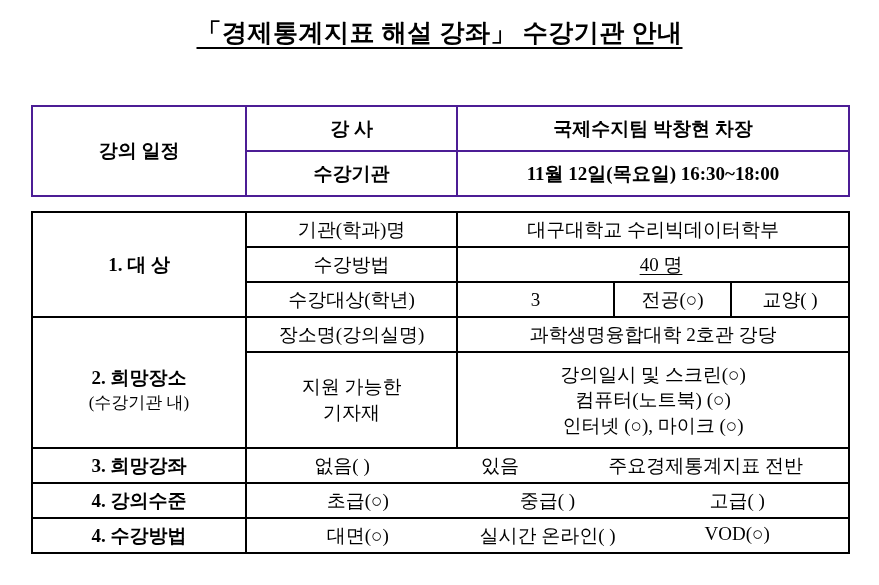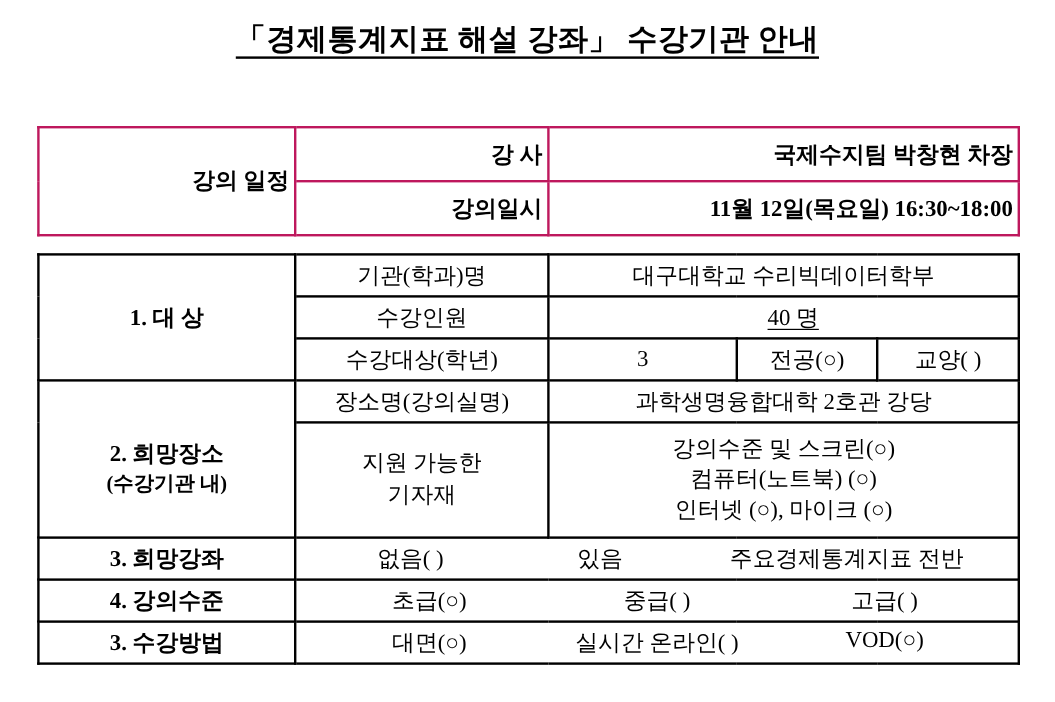--- a/index.html
+++ b/index.html
@@ -33,24 +33,24 @@
   .tables-wrap {
     margin-top: 56px;
     padding: 0 31px;
   }
   table {
     border-collapse: collapse;
     width: 817px;
     table-layout: fixed;
   }
   table.t-top td {
-    border: 2px solid #be185d;
+    border: 2px solid #4c1d95;
     font-size: 19px;
     font-weight: bold;
-    text-align: right;
+    text-align: center;
     height: 43px;
     padding: 0 4px;
   }
   table.t-main {
     margin-top: 14px;
   }
   table.t-main td {
     border: 2px solid #000;
     font-size: 19px;
     text-align: center;
@@ -59,21 +59,21 @@
   }
   td.thin-top { border-top-width: 1px; }
   td.thin-bottom { border-bottom-width: 1px; }
   td.thin-left { border-left-width: 1px; }
   td.thin-right { border-right-width: 1px; }
   .lbl-bold {
     font-weight: bold;
     margin-top: 14px;
   }
   .sub-note {
-    font-weight: bold;
+    font-weight: normal;
     font-size: 17px;
   }
   .equip-lines {
     text-align: left;
     padding-left: 12px;
     line-height: 1.35;
     font-size: 19px;
   }
   .twoline {
     line-height: 1.35;
@@ -107,21 +107,21 @@
         <col style="width:211px">
         <col style="width:392px">
       </colgroup>
       <tbody>
         <tr>
           <td rowspan="2">강의 일정</td>
           <td>강    사</td>
           <td>국제수지팀 박창현 차장</td>
         </tr>
         <tr>
-          <td>강의일시</td>
+          <td>수강기관</td>
           <td>11월 12일(목요일) 16:30~18:00</td>
         </tr>
       </tbody>
     </table>
 
     <table class="t-main">
       <colgroup>
         <col style="width:214px">
         <col style="width:211px">
         <col style="width:157px">
@@ -129,21 +129,21 @@
         <col style="width:118px">
       </colgroup>
       <tbody>
 
         <tr>
           <td rowspan="3" class="lbl-bold">1. 대      상</td>
           <td class="thin-bottom">기관(학과)명</td>
           <td colspan="3" class="thin-bottom">대구대학교 수리빅데이터학부</td>
         </tr>
         <tr>
-          <td class="thin-top thin-bottom">수강인원</td>
+          <td class="thin-top thin-bottom">수강방법</td>
           <td colspan="3" class="thin-top thin-bottom">
             <span class="u-line">40 명</span>
           </td>
         </tr>
         <tr>
           <td class="thin-top">수강대상(학년)</td>
           <td class="thin-top thin-right">3</td>
           <td class="thin-top thin-left">전공(○)</td>
           <td class="thin-top">교양(    )</td>
         </tr>
@@ -155,21 +155,21 @@
           </td>
           <td class="thin-bottom">장소명(강의실명)</td>
           <td colspan="3" class="thin-bottom">과학생명융합대학 2호관 강당</td>
         </tr>
         <tr>
           <td class="thin-top twoline" style="height:92px">
             <div>지원 가능한</div>
             <div>기자재</div>
           </td>
           <td colspan="3" class="thin-top equip-lines">
-            <div>강의수준 및 스크린(○)</div>
+            <div>강의일시 및 스크린(○)</div>
             <div>컴퓨터(노트북) (○)</div>
             <div>인터넷 (○),  마이크 (○)</div>
           </td>
         </tr>
 
         <tr>
           <td class="lbl-bold">3. 희망강좌</td>
           <td colspan="4">
             <div class="opt-row3">
               <span>없음(    )</span>
@@ -184,21 +184,21 @@
           <td colspan="4">
             <div class="opt-row3">
               <span>초급(○)</span>
               <span>중급(    )</span>
               <span>고급(    )</span>
             </div>
           </td>
         </tr>
 
         <tr>
-          <td class="lbl-bold">3. 수강방법</td>
+          <td class="lbl-bold">4. 수강방법</td>
           <td colspan="4">
             <div class="opt-row3">
               <span>대면(○)</span>
               <span>실시간 온라인(    )</span>
               <span>VOD(○)</span>
             </div>
           </td>
         </tr>
 
       </tbody>

